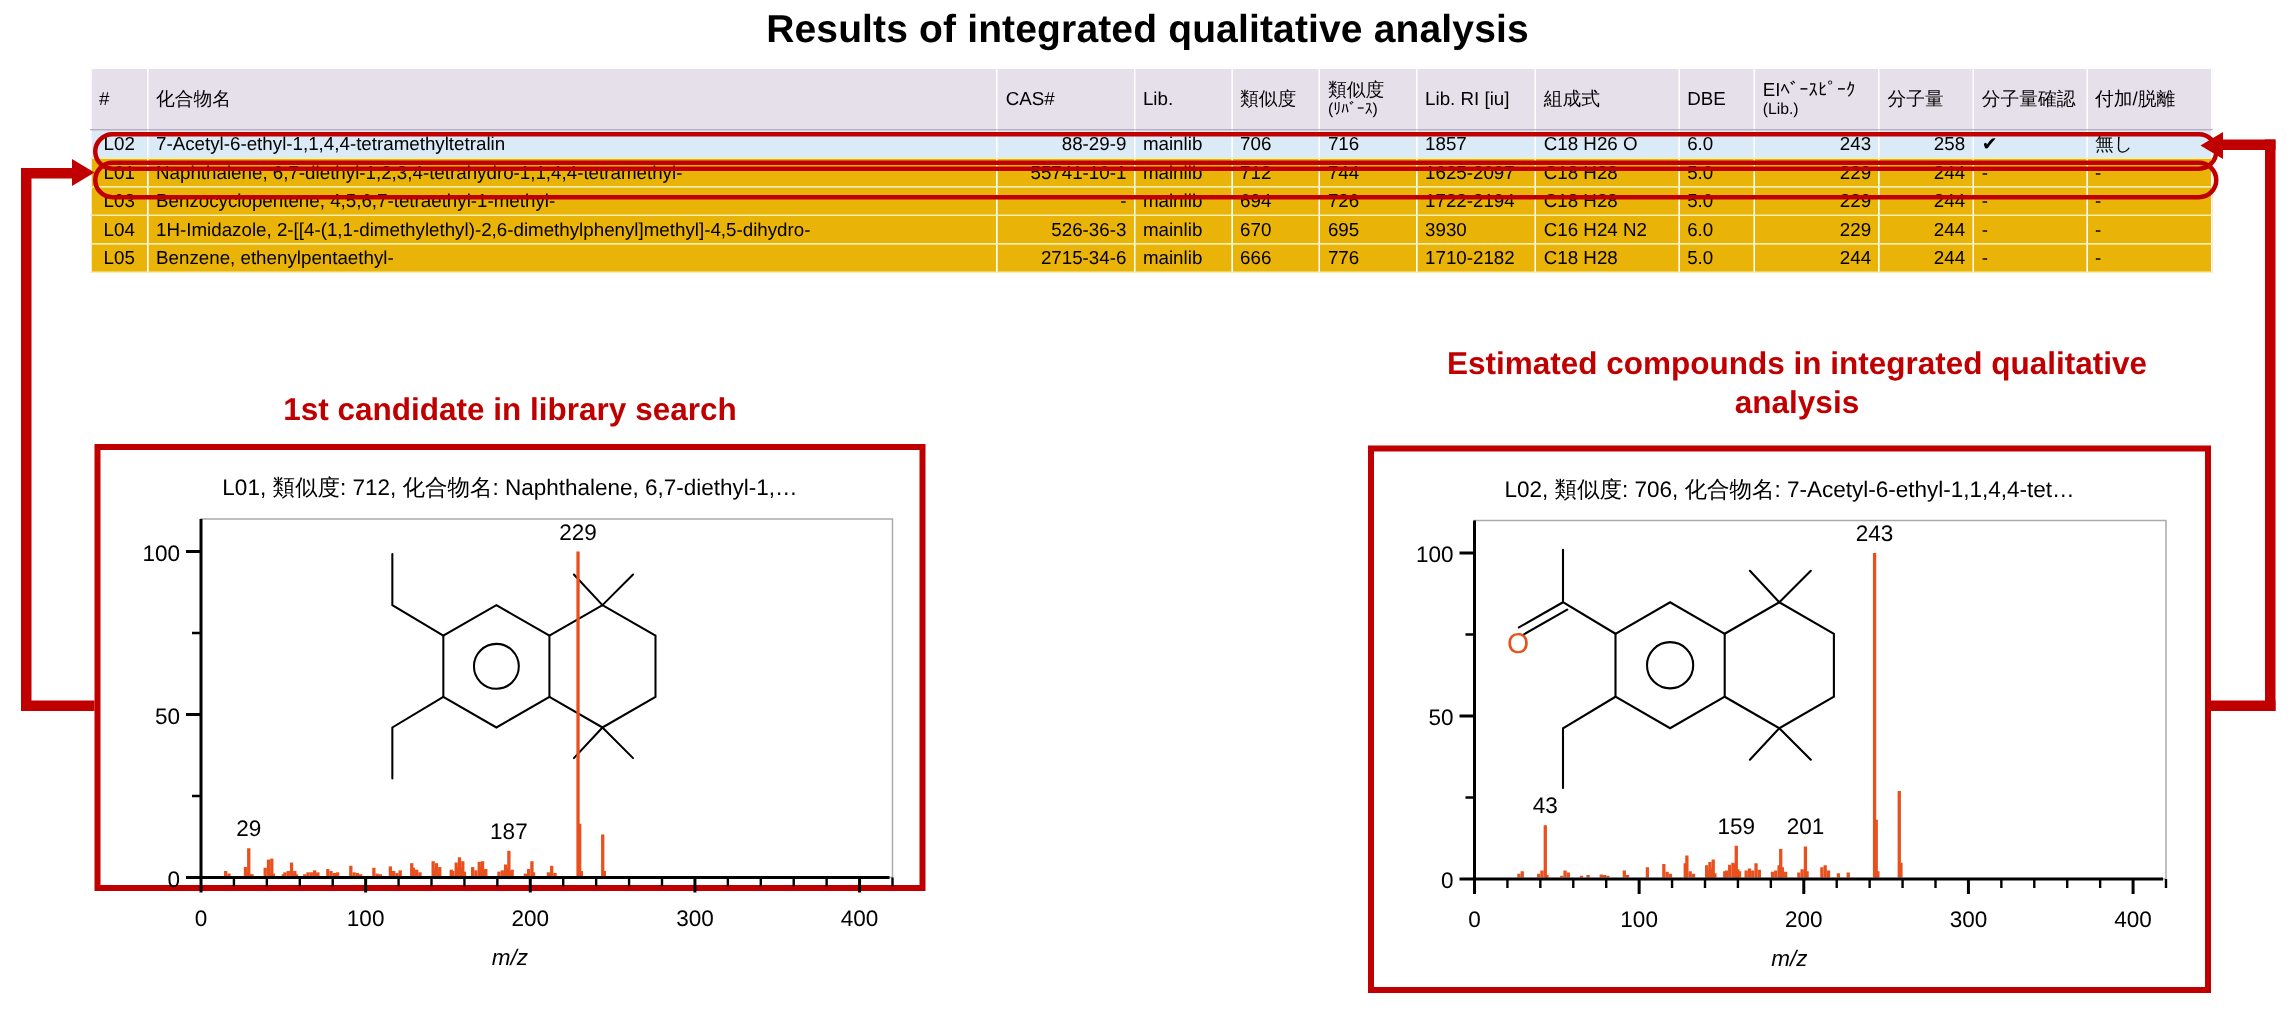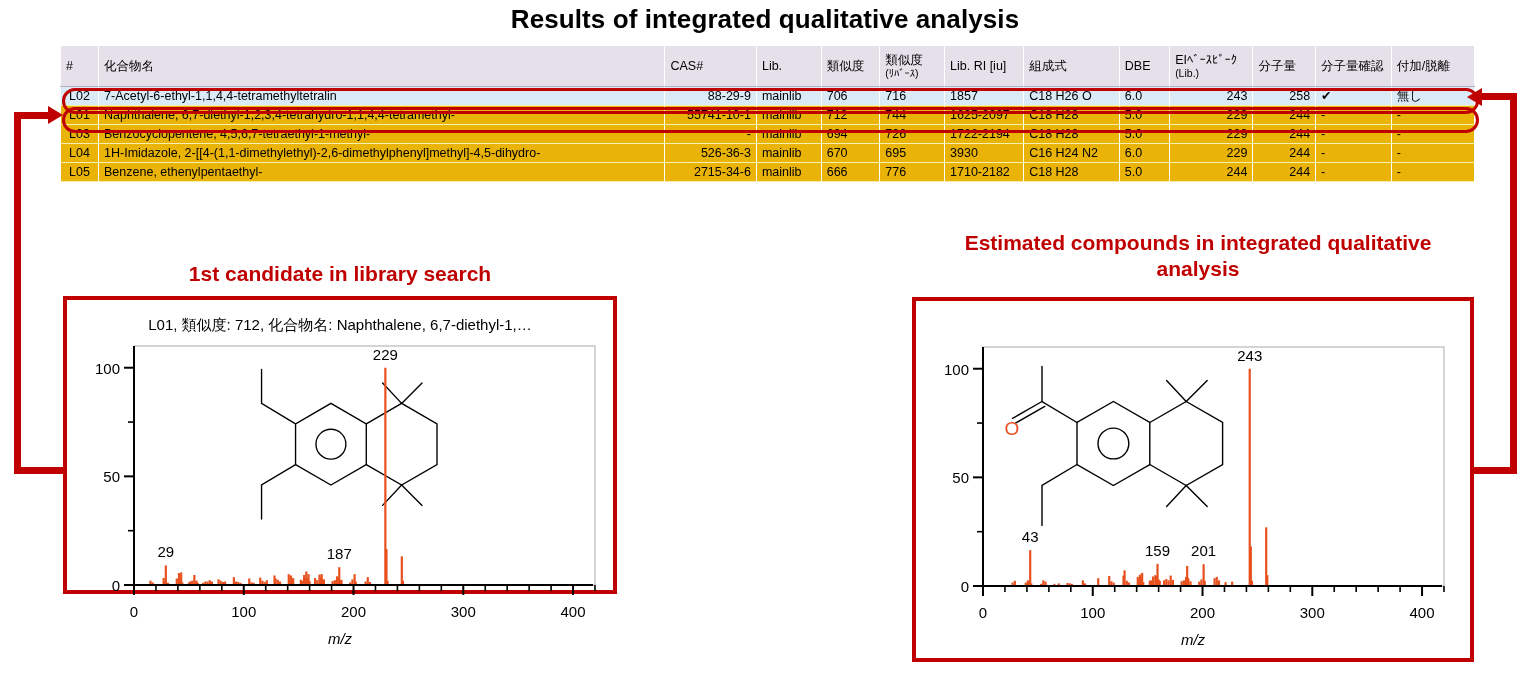--- a/index.html
+++ b/index.html
@@ -353,20 +353,21 @@
       <text x="98.83095238095238" y="219.44545454545454" text-anchor="middle" class="pk-label">29</text>
       <text x="272.2547619047619" y="221.18363636363637" text-anchor="middle" class="pk-label">187</text>
       <text x="318.35476190476186" y="21.727272727272748" text-anchor="middle" class="pk-label">229</text>
     </svg>
   <div class="axis-label" style="top:330px;">m/z</div>
 </div>
 
 <div class="abs callout-caption" style="left:952px;top:230px;width:492px;">Estimated compounds in integrated qualitative analysis</div>
 
 <div class="abs panel" style="left:912px;top:297px;width:562px;height:365px;">
+  <div class="panel-title" style="top:16px;">L02, 類似度: 706, 化合物名: 7-Acetyl-6-ethyl-1,1,4,4-tet…</div>
   <svg id="svg-right" width="554" height="330" viewBox="0 0 554 330" style="position:absolute;left:0;top:38px;">
       <rect x="67" y="8" width="461" height="239" fill="#fff" stroke="#aaa" stroke-width="1"></rect>
       <g stroke="#000" stroke-width="2" fill="none" stroke-linecap="round" transform="translate(56,24) scale(0.70)">
         <path d="M 150,85 L 150,145 L 202,175 L 254,145 L 254,85 L 202,55 Z"></path>
         <circle cx="202" cy="115" r="22"></circle>
         <path d="M 254,85 L 306,55 L 358,85 L 358,145 L 306,175 L 254,145"></path>
         <path d="M 306,55 L 278,25"></path>
         <path d="M 306,55 L 336,25"></path>
         <path d="M 306,175 L 278,205"></path>
         <path d="M 306,175 L 336,205"></path>

